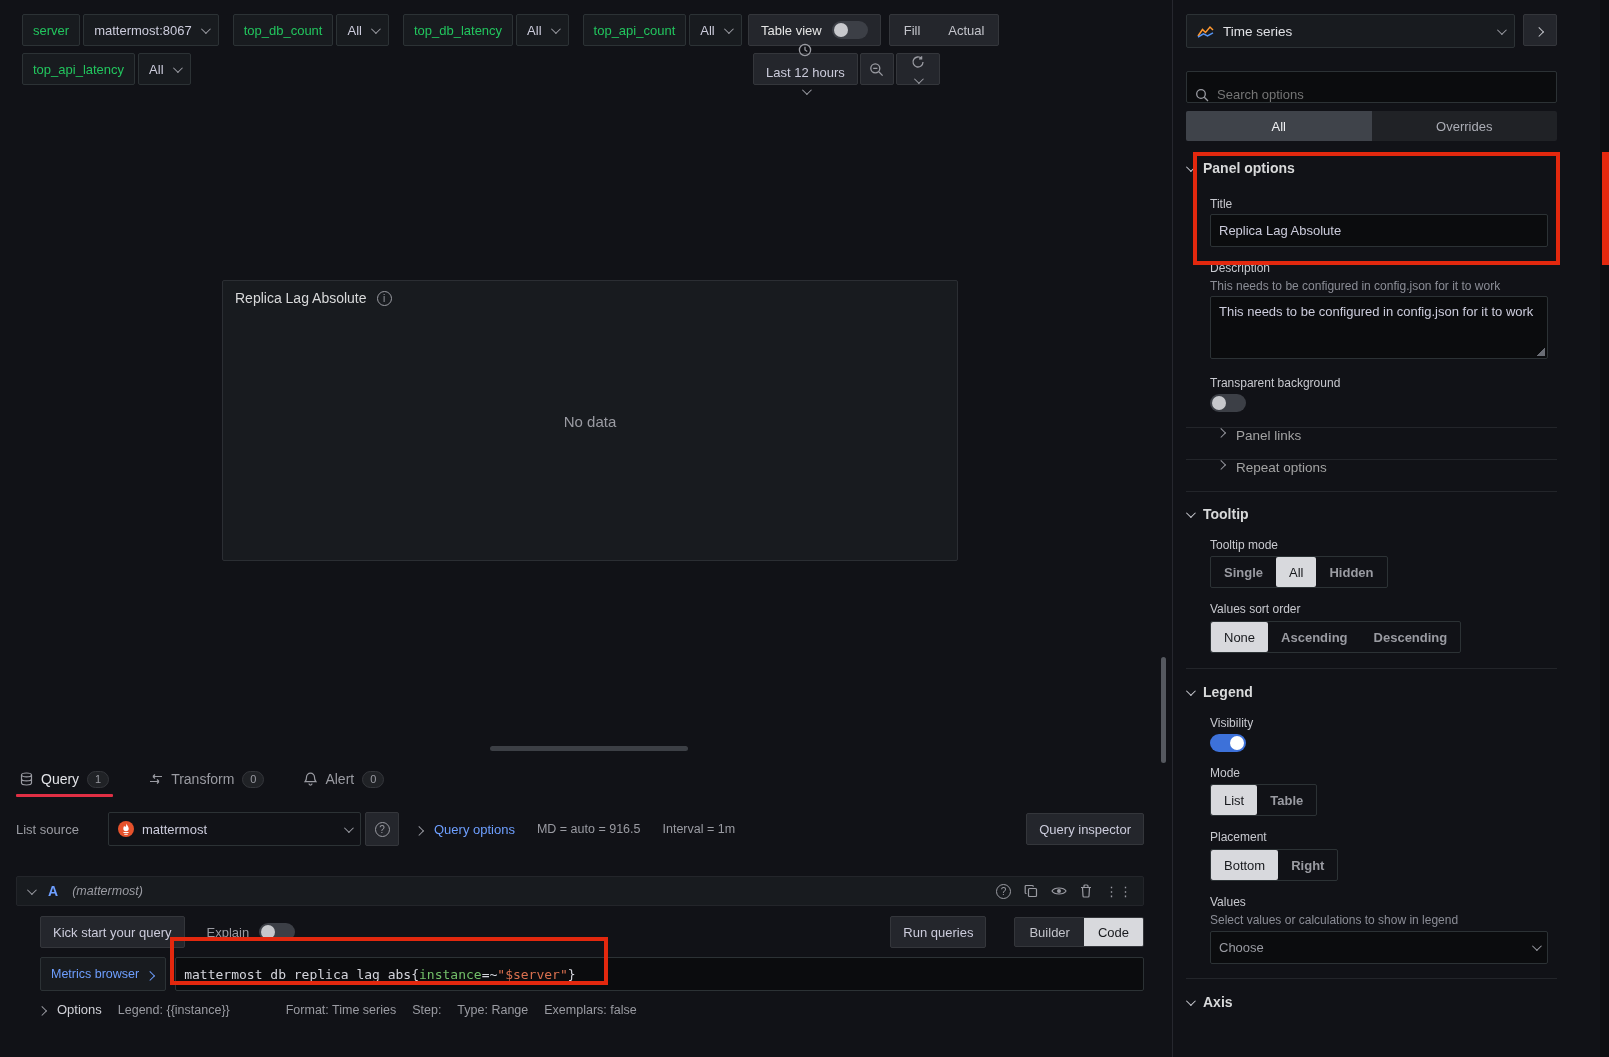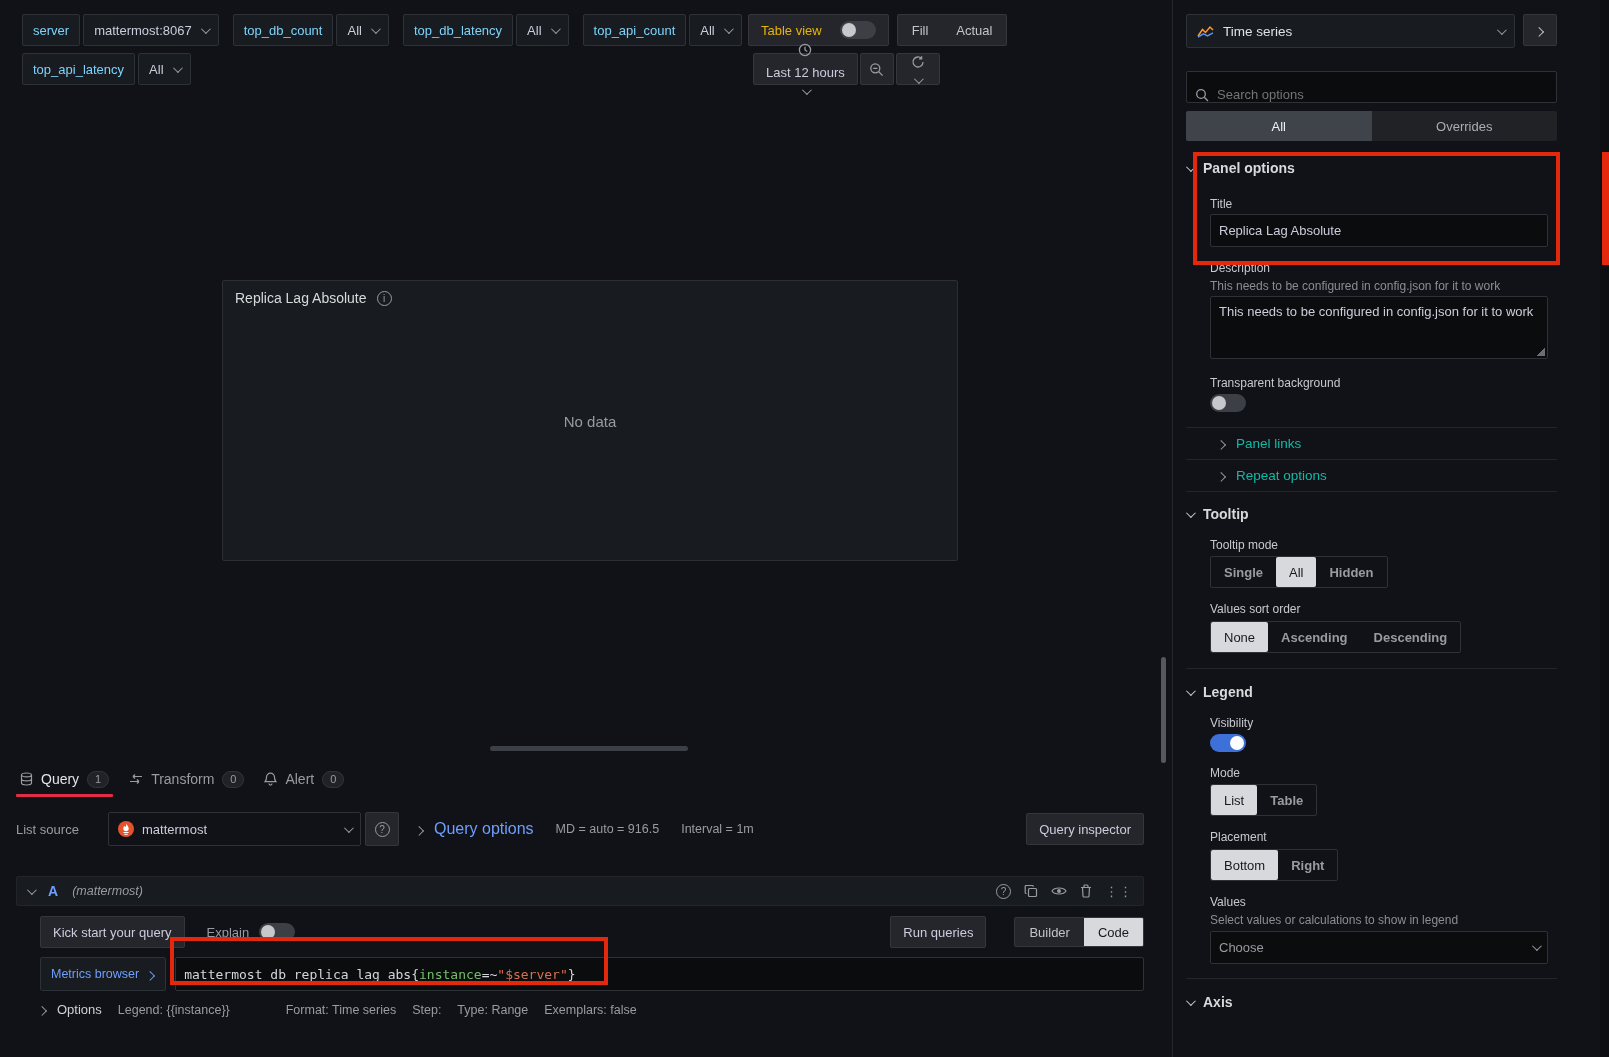--- a/index.html
+++ b/index.html
@@ -7,21 +7,21 @@
   .app { position:relative; width:1609px; height:1057px; }
 
   
   .chev { display:inline-block; width:7px; height:7px; border-right:1.5px solid #9a9ba2; border-bottom:1.5px solid #9a9ba2; flex:none; }
   .chev.down  { transform:rotate(45deg) translateY(-2px); }
   .chev.right { transform:rotate(-45deg) translateX(-2px); }
   .chev.lite  { border-color:#c8c9cf; }
 
   .chip { display:inline-flex; align-items:center; gap:9px; height:32px; padding:0 10px;
           background:#181b1f; border:1px solid #2c3235; border-radius:2px; font-size:13px; color:#ccccdc; }
-  .chip.lbl { color:#7dd3fc; }
+  .chip.lbl { color:#22c55e; }
   .var-group { display:flex; gap:3px; margin-right:14px; }
 
   .btn { display:inline-flex; align-items:center; justify-content:center; gap:8px; height:32px; padding:0 12px;
          background:#24262c; border:1px solid #34363b; border-radius:2px; color:#ccccdc; font-size:13px; white-space:nowrap;flex-direction:column; }
   .btn.square { width:34px; padding:0; }
 
   .seg { display:inline-flex; align-items:stretch; background:#24262c; border:1px solid #34363b; border-radius:2px; height:32px; overflow:hidden; }
   .seg > span { display:flex; align-items:center; padding:0 14px; font-size:13px; color:#c3c4cb; }
   .seg > span.active { background:#d8d9dd; color:#17191d; font-weight:500; }
 
@@ -40,30 +40,30 @@
   .muted { color:#9a9ba2; }
   .blue  { color:#6e9fff; }
 
   .icon { color:#9a9ba2; display:inline-flex; align-items:center; }
   .qmark { display:inline-flex; align-items:center; justify-content:center; width:15px; height:15px; border:1px solid #9a9ba2; border-radius:50%; font-size:10px; color:#9a9ba2; }
 
   
   .vars-row { position:absolute; display:flex; }
   .view-controls { position:absolute; left:748px; top:14px; display:flex; gap:8px; }
   .time-controls { position:absolute; left:753px; top:53px; display:flex; gap:2px; }
-  .tv-box { display:inline-flex; align-items:center; gap:18px; height:32px; padding:0 12px; background:#24262c; border:1px solid #34363b; border-radius:2px; font-size:13px; color:#eab308;justify-content:center; }
+  .tv-box { display:inline-flex; align-items:center; gap:10px; height:32px; padding:0 12px; background:#24262c; border:1px solid #34363b; border-radius:2px; font-size:13px; color:#e5e5e5;justify-content:center; }
 
   
   .viz-panel { position:absolute; left:222px; top:280px; width:736px; height:281px; background:#181b1f; border:1px solid #2b2e33; border-radius:2px; }
   .viz-head { display:flex; align-items:center; gap:10px; padding:9px 12px; font-size:14px; font-weight:500; color:#d8d9da; }
   .no-data { position:absolute; left:50%; top:50%; transform:translate(-50%,-50%); font-size:15px; color:#9a9ba2; }
   .drag-bar { position:absolute; left:490px; top:746px; width:198px; height:5px; border-radius:3px; background:#3c3f45; }
 
   
-  .etabs { position:absolute; left:16px; top:763px; display:flex; gap:12px; height:32px; }
+  .etabs { position:absolute; left:16px; top:763px; display:flex; gap:32px; height:32px; }
   .etab { display:flex; align-items:center; gap:8px; font-size:14px; color:#9a9ba2; position:relative; padding:0 4px; }
   .etab.active { color:#e3e4e8; }
   .etab.active::after { content:""; position:absolute; left:0; right:0; bottom:-2px; height:3px; background:#e02f44; border-radius:1px; }
   .badge { display:inline-flex; align-items:center; justify-content:center; min-width:22px; height:17px; padding:0 6px; border-radius:9px;
            background:#202226; border:1px solid #34363b; font-size:11px; color:#9a9ba2; }
 
   
   .ds-row { position:absolute; left:16px; top:812px; width:1128px; display:flex; align-items:center; }
   .ds-select { width:253px; height:34px; display:flex; align-items:center; gap:8px; background:#111217; border:1px solid #2c3235; border-radius:2px; padding:0 9px; font-size:13px; }
   .ds-select .grow { flex:1; }
@@ -77,21 +77,21 @@
   .q-metric,.q-brace,.q-op { color:#d4d5dc; }
   .q-label { color:#73bf69; }
   .q-string { color:#d9704f; }
 
   
   .sidebar { position:absolute; left:1172px; top:0; width:437px; height:1057px; border-left:1px solid #26272e; background:#111217; }
   .sb { position:absolute; }
   .section-h { display:flex; align-items:center; gap:10px; font-size:14px; font-weight:700; color:#d8d9da; }
   .fieldlabel { font-size:12px; color:#c8c9cf; }
   .helptext { font-size:12px; color:#8b8d96; line-height:1.35; }
-  .rowline { display:flex; align-items:center; gap:10px; font-size:13.5px; color:#14b8a6; padding-left:33px; height:32px;
+  .rowline { display:flex; gap:10px; font-size:13.5px; color:#a3a3a3; padding-left:33px; height:32px;
              border-top:1px solid #23252a; width:371px; }
   .divider { height:1px; background:#23252a; width:371px; }
   .viz-picker { display:flex; align-items:center; gap:9px; height:34px; flex:1; background:#181b1f; border:1px solid #2c3235; border-radius:2px; padding:0 10px; font-size:13.5px; color:#e0e1e5; }
   .filter-tabs { display:flex; height:30px; background:#202226; border-radius:2px; overflow:hidden; }
   .filter-tabs > span { flex:1; display:flex; align-items:center; justify-content:center; font-size:13px; color:#aab; color:#abadb5; }
   .filter-tabs > span.active { background:#3f434a; color:#f0f1f3; font-weight:500; }
   textarea.raw { resize:none; height:100%; line-height:1.5; }
   .ta-wrap { position:relative; background:#0b0c0e; border:1px solid #2c3235; border-radius:2px; padding:5px 8px; }
   .ta-corner { position:absolute; right:2px; bottom:2px; width:8px; height:8px;
                background:linear-gradient(135deg, transparent 50%, #6a6d75 50%); }
@@ -253,21 +253,21 @@
           </svg>
       </span>
       <span class="grow">mattermost</span>
       <i class="chev down"></i>
     </span>
     <span class="btn square" style="margin-left:4px; height:34px;">
       <span class="qmark">?</span>
     </span>
     <span style="display:inline-flex; align-items:center; gap:10px; margin-left:18px;">
       <i class="chev right"></i>
-      <span class="blue" style="font-size:16px; font-weight:500;">Query options</span>
+      <span class="blue" style="font-size:13px; font-weight:500;">Query options</span>
     </span>
     <span class="muted" style="font-size:12.5px; margin-left:22px;">MD = auto = 916.5</span>
     <span class="muted" style="font-size:12.5px; margin-left:22px;">Interval = 1m</span>
     <span class="btn" style="margin-left:auto;">Query inspector</span>
   </div>
 
   <div class="query-card">
     <div class="qc-header">
       <i class="chev down"></i>
       <span class="blue" style="font-weight:700; font-size:14px;">A</span>

